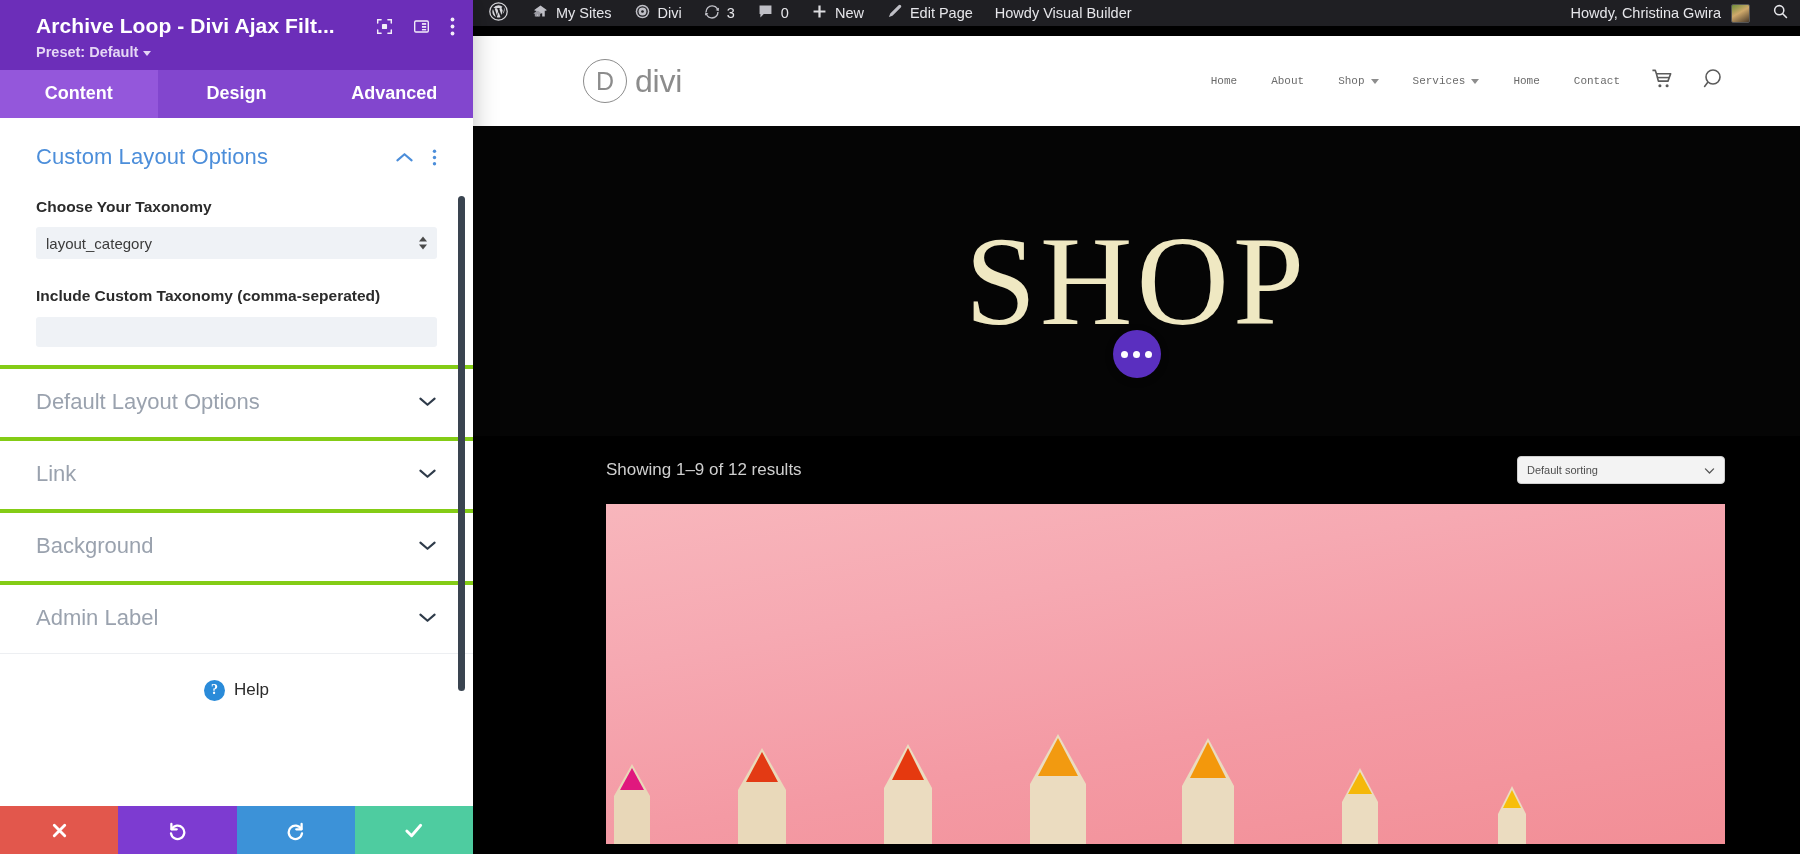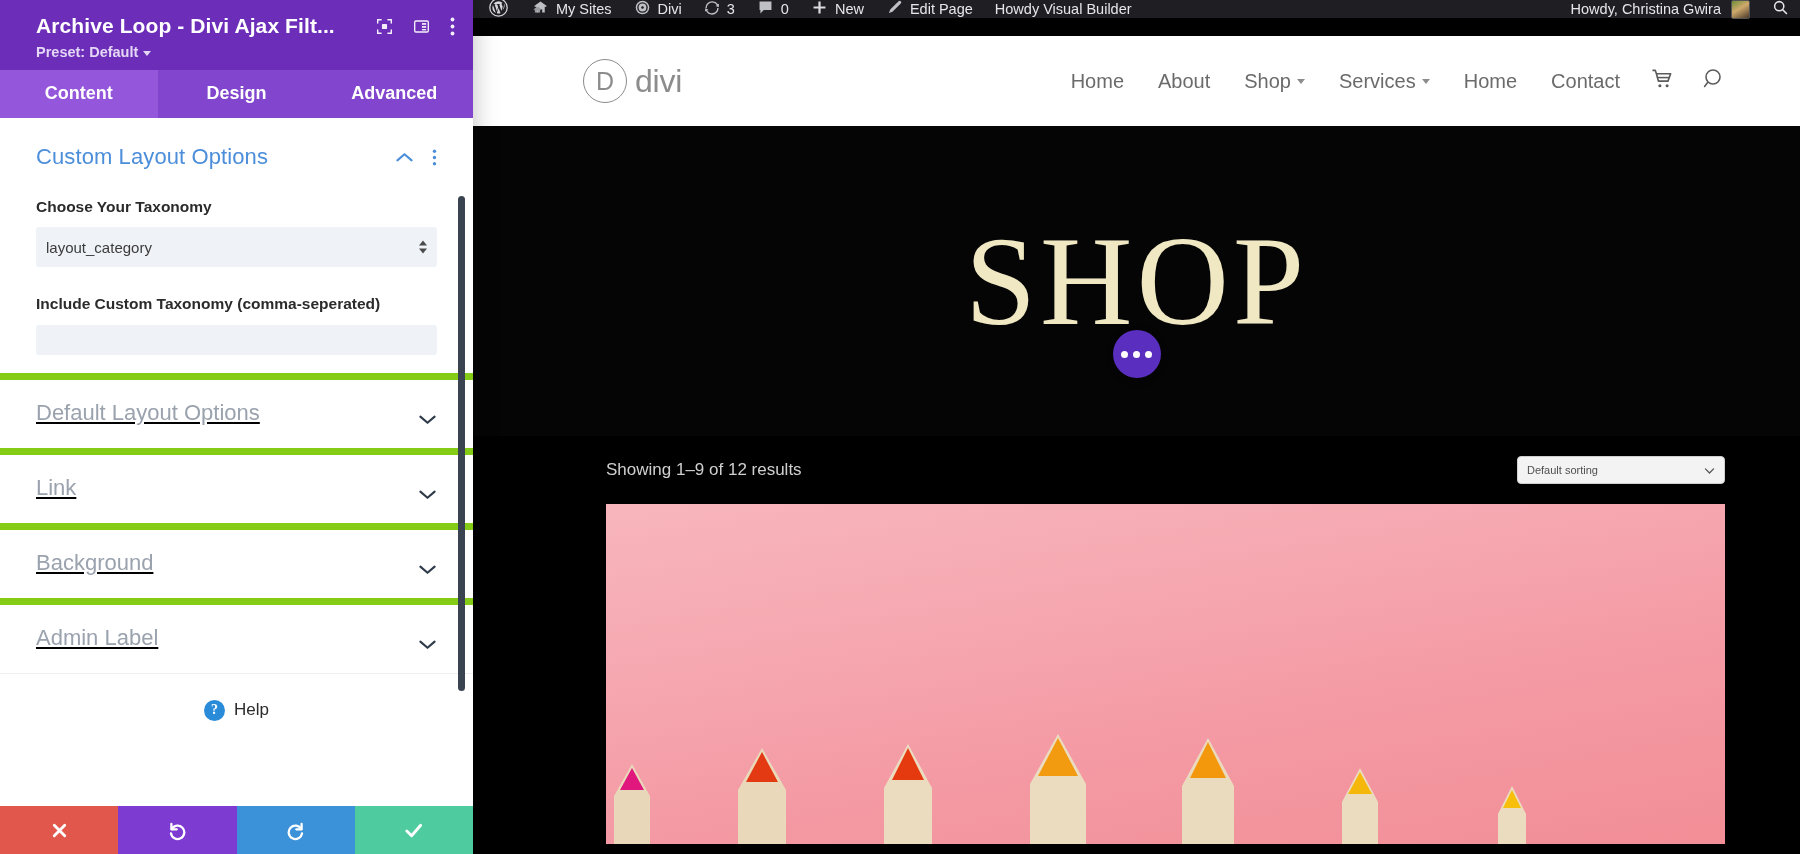--- a/index.html
+++ b/index.html
@@ -71,44 +71,43 @@
   .chev { display: inline-block; }
   .chev svg { display: block; }
 
   .field { margin-top: 26px; }
   .field-label {
     font-size: 15.5px; color: #2b2b2b; font-weight: 600;
     line-height: 1.38; margin-bottom: 10px;
   }
   .select-box {
     position: relative; background: #EFF2F6;
-    height: 40px; border-radius: 3px;
+    height: 32px; border-radius: 3px;
     display: flex; align-items: center;
     padding: 0 30px 0 10px;
     font-size: 15px; color: #3b3b3b;
   }
   .select-arrows {
     position: absolute; right: 10px; top: 50%; transform: translateY(-50%);
     display: flex; flex-direction: column; gap: 3px;
   }
   .tri-up { width:0;height:0;border-left:4px solid transparent;border-right:4px solid transparent;border-bottom:5px solid #4a4a4a;}
   .tri-dn { width:0;height:0;border-left:4px solid transparent;border-right:4px solid transparent;border-top:5px solid #4a4a4a;}
   .text-input {
     background: #EFF2F6; height: 30px; border-radius: 3px;
     border: none; width: 100%; padding: 0 10px;
     font-size: 15px; color: #3b3b3b;
     font-family: "Liberation Sans", sans-serif;
   }
 
   .group-closed {
     padding: 20px 36px 22px 36px;
-    border-top: 7px solid #84cc16;
-    display: flex; align-items: flex-end; justify-content: space-between;
+    border-top: 4px solid #84cc16;
+    display: flex; align-items: center; justify-content: space-between;
     cursor: pointer;
-    text-decoration: underline;
   }
   .group-closed-title {
     color: #9AA2AE; font-size: 22px; font-weight: 400;
   }
   .help-row {
     border-top: 1px solid #EDEFF2;
     padding: 26px 0 30px;
     display: flex; align-items: center; justify-content: center; gap: 9px;
     cursor: pointer;
   }
@@ -129,21 +128,21 @@
   .pa { flex: 1 1 0; display: flex; align-items: center; justify-content: center; cursor: pointer; }
   .pa-cancel { background: #E2574C; }
   .pa-undo   { background: #7D3BD1; }
   .pa-redo   { background: #3C92D8; }
   .pa-save   { background: #4ECCA0; }
   .pa svg { display: block; }
 
   
   #wp-adminbar {
     position: absolute; left: 473px; top: 0;
-    width: 1327px; height: 18px;
+    width: 1327px; height: 26px;
     background: #1F1F23;
     display: flex; align-items: center;
     color: #d8d8dc; font-size: 14.5px;
     z-index: 30;
   }
   .ab-left { display: flex; align-items: center; height: 36px; }
   .ab-item {
     display: flex; align-items: center; gap: 7px;
     padding: 0 11px; height: 36px; cursor: pointer;
     color: #e6e6ea; white-space: nowrap;
@@ -178,22 +177,23 @@
     font-family: "Liberation Sans", sans-serif; font-weight: 300;
   }
   .brand-text {
     font-size: 32px; color: #8c8c8c; font-weight: 300; letter-spacing: -.2px;
   }
   .site-nav {
     margin-left: auto; display: flex; align-items: center; gap: 0;
   }
   .nav-item {
     display: flex; align-items: center; gap: 6px;
-    padding: 0 17px; font-size: 20px; color: #6b6b6b; cursor: pointer;
+    padding: 0 17px; font-size: 11px; color: #6b6b6b; cursor: pointer;
     white-space: nowrap;
+    font-family: Liberation Mono, monospace;
   }
   .nav-caret {
     width: 0; height: 0;
     border-left: 4px solid transparent; border-right: 4px solid transparent;
     border-top: 5px solid #8d8d8d;
   }
   .nav-icon { padding: 0 14px; cursor: pointer; display: flex; align-items: center; color: #5b5b5b; }
 
   .hero {
     height: 310px; background: #050505;

